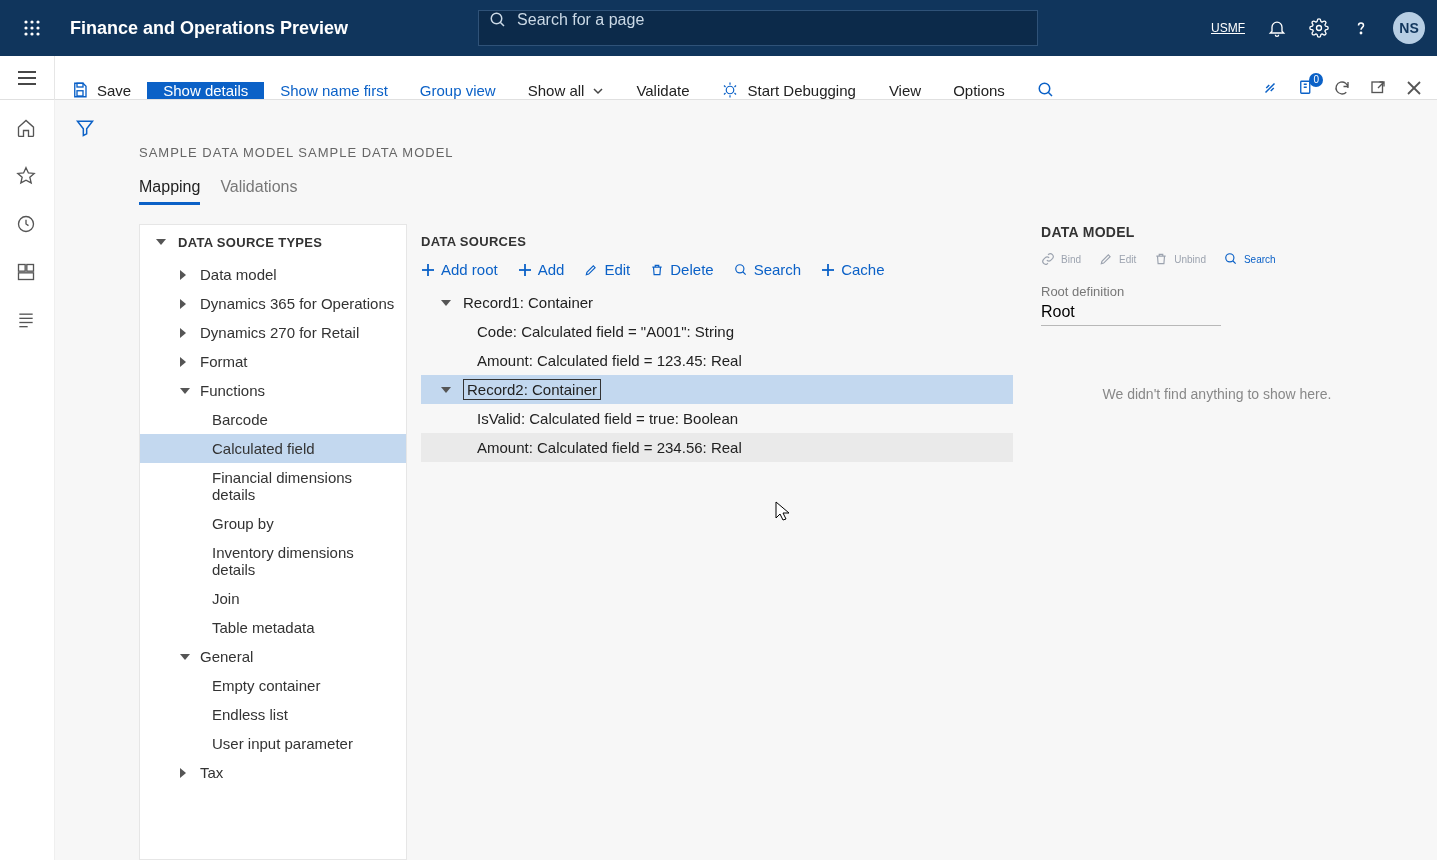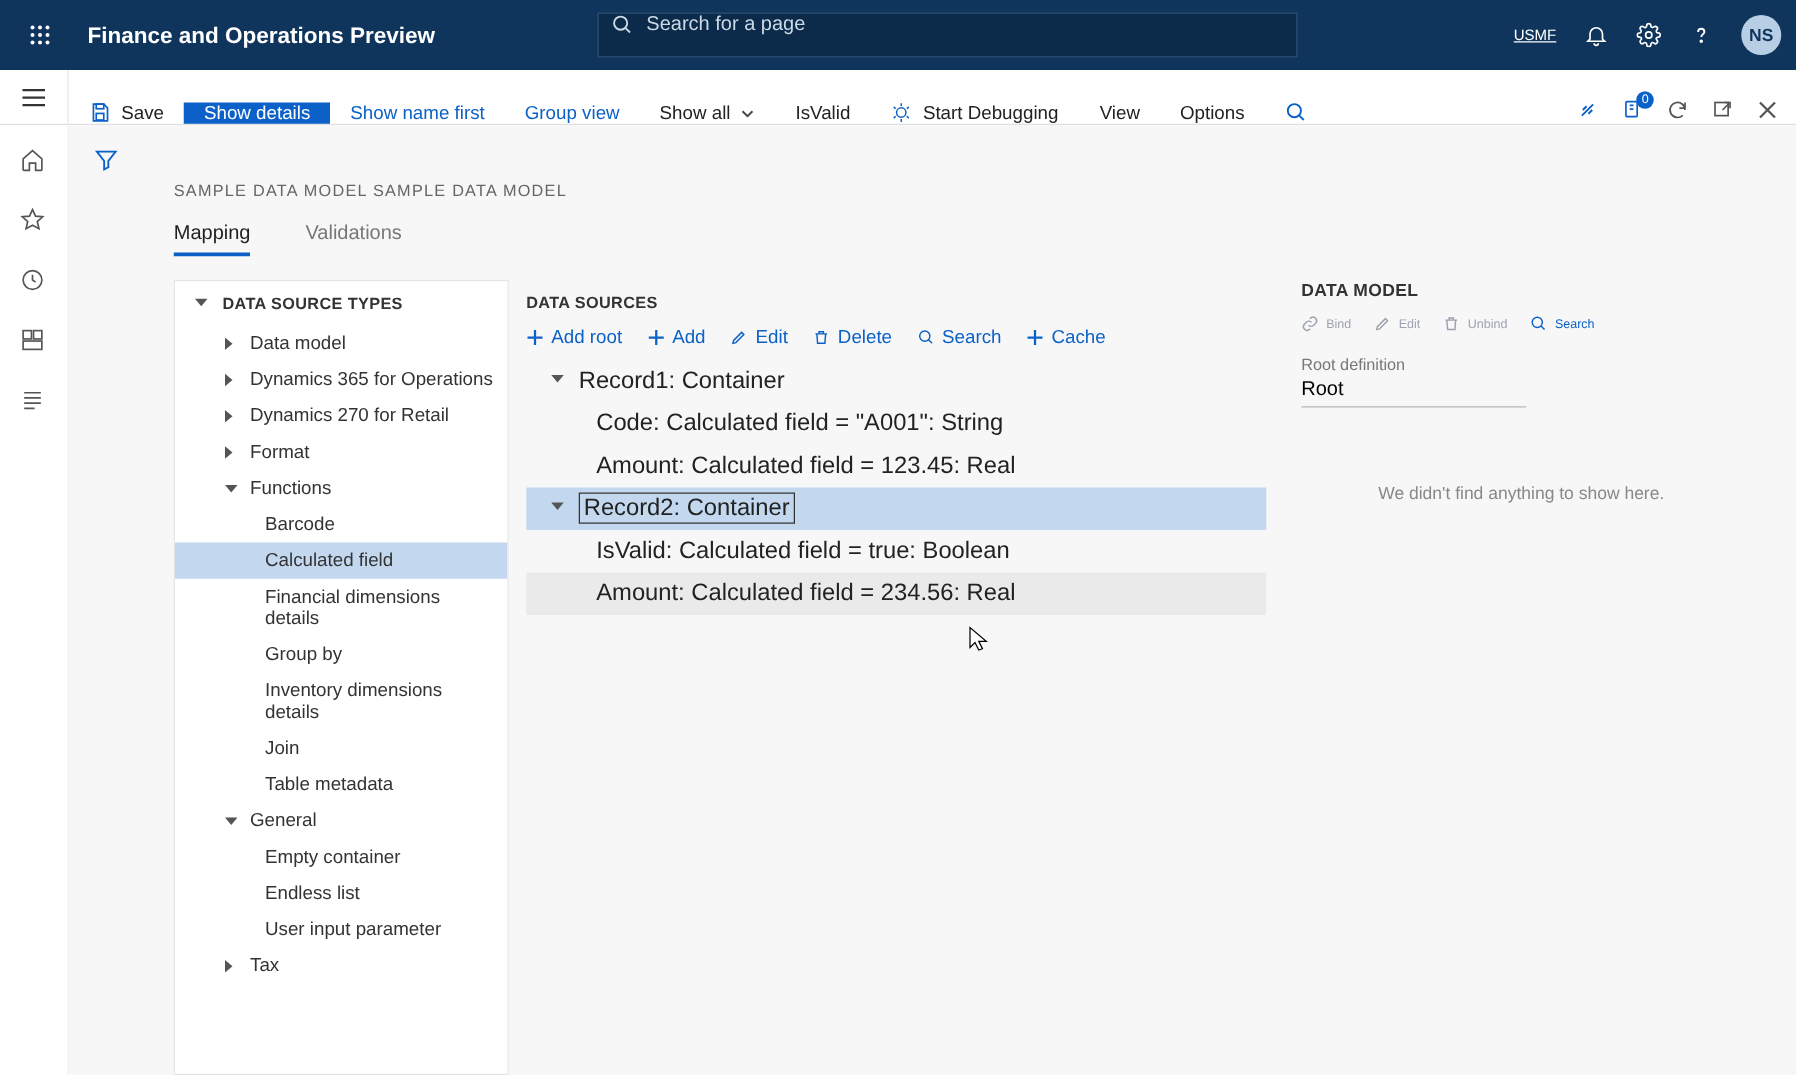--- a/index.html
+++ b/index.html
@@ -32,42 +32,42 @@
 
 .left-rail { position: absolute; left: 0; top: 100px; width: 55px; background: #fff; display: flex; flex-direction: column; align-items: center; gap: 26px; padding-top: 18px; border-right: 1px solid #efefef; height: 760px; }
 .rail-icon { width: 22px; height: 22px; color: #555; cursor: pointer; }
 
 
 .main { position: absolute; left: 55px; top: 100px; right: 0; bottom: 0; background: #f7f7f7; display: flex; }
 .filter-col { width: 60px; padding-top: 18px; display: flex; justify-content: center; }
 .content { flex: 1; padding: 18px 0 0 24px; display: flex; flex-direction: column; }
 .breadcrumb { font-size: 13px; color: #666; letter-spacing: 1px; margin-top: 27px; }
 .page-title { font-size: 27px; color: #222; margin-top: 4px; font-weight: 400; }
-.tabs { display: flex; gap: 44px; margin-top: 18px; border-bottom: 1px solid transparent; }
+.tabs { display: flex; gap: 20px; margin-top: 18px; border-bottom: 1px solid transparent; }
 .tab { font-size: 16px; color: #777; padding-bottom: 6px; cursor: pointer; }
 .tab.active { color: #222; border-bottom: 3px solid #0b61c7; }
 
 .columns { display: flex; margin-top: 18px; flex: 1; gap: 0; }
 
 
 .panel { background: #fff; border: 1px solid #e6e6e6; overflow-y: auto; }
 .panel.dst { width: 268px; }
 .panel-header { font-size: 13px; font-weight: 700; color: #333; padding: 10px 14px 10px 38px; position: relative; letter-spacing: 0.3px; }
 .panel-header .caret { position: absolute; left: 16px; top: 12px; }
 .tree-item { padding: 6px 10px 6px 60px; font-size: 15px; color: #333; position: relative; cursor: pointer; }
 .tree-item .caret { position: absolute; left: 40px; top: 10px; }
 .tree-item.l2 { padding-left: 72px; }
 .tree-item.selected { background: #c3d8ef; }
 
 
 .dsources { flex: 1; padding: 0 14px 0 14px; max-width: 620px; }
 .ds-header { font-size: 13px; font-weight: 700; color: #333; padding: 10px 0 6px 0; letter-spacing: 0.3px; }
 .ds-actions { display: flex; gap: 20px; padding: 6px 0 10px 0; }
 .ds-action { color: #0b61c7; font-size: 15px; display: flex; align-items: center; gap: 6px; cursor: pointer; }
-.ds-tree-row { padding: 6px 4px 6px 42px; font-size: 19px; color: #222; position: relative; }
+.ds-tree-row { padding: 6px 4px 6px 42px; font-size: 15px; color: #222; position: relative; }
 .ds-tree-row .caret { position: absolute; left: 20px; top: 10px; }
 .ds-tree-row.child { padding-left: 56px; }
 .ds-tree-row.sel { background: #c3d8ef; }
 .ds-tree-row.sel .lbl { border: 1px solid #333; padding: 1px 3px; background: #c3d8ef; }
 .ds-tree-row.hover { background: #eaeaea; }
 
 
 .dmodel { width: 380px; padding: 0 14px; }
 .dm-header { font-size: 14px; font-weight: 700; color: #333; padding: 0 0 12px 0; letter-spacing: 0.3px; }
 .dm-actions { display: flex; gap: 18px; padding-bottom: 12px; flex-wrap: wrap; }
@@ -173,21 +173,21 @@
     </div>
   <div class="ab-btn">
     <span>Show all</span>
     <span>
         <svg width="12" height="12" viewBox="0 0 12 12">
           <path d="M2 4l4 4 4-4" fill="none" stroke="#444" stroke-width="1.5"></path>
         </svg>
       </span>
   </div>
   <div class="ab-btn">
-      <span>IsValid</span>
+      <span>Validate</span>
     </div>
   <div class="ab-btn">
     <span>
         <svg width="18" height="18" viewBox="0 0 24 24" fill="none" stroke="#0b61c7" stroke-width="1.6">
           <circle cx="12" cy="12" r="5"></circle>
           <line x1="12" y1="2" x2="12" y2="5"></line>
           <line x1="12" y1="19" x2="12" y2="22"></line>
           <line x1="4" y1="6" x2="6" y2="8"></line>
           <line x1="18" y1="8" x2="20" y2="6"></line>
           <line x1="4" y1="18" x2="6" y2="16"></line>

